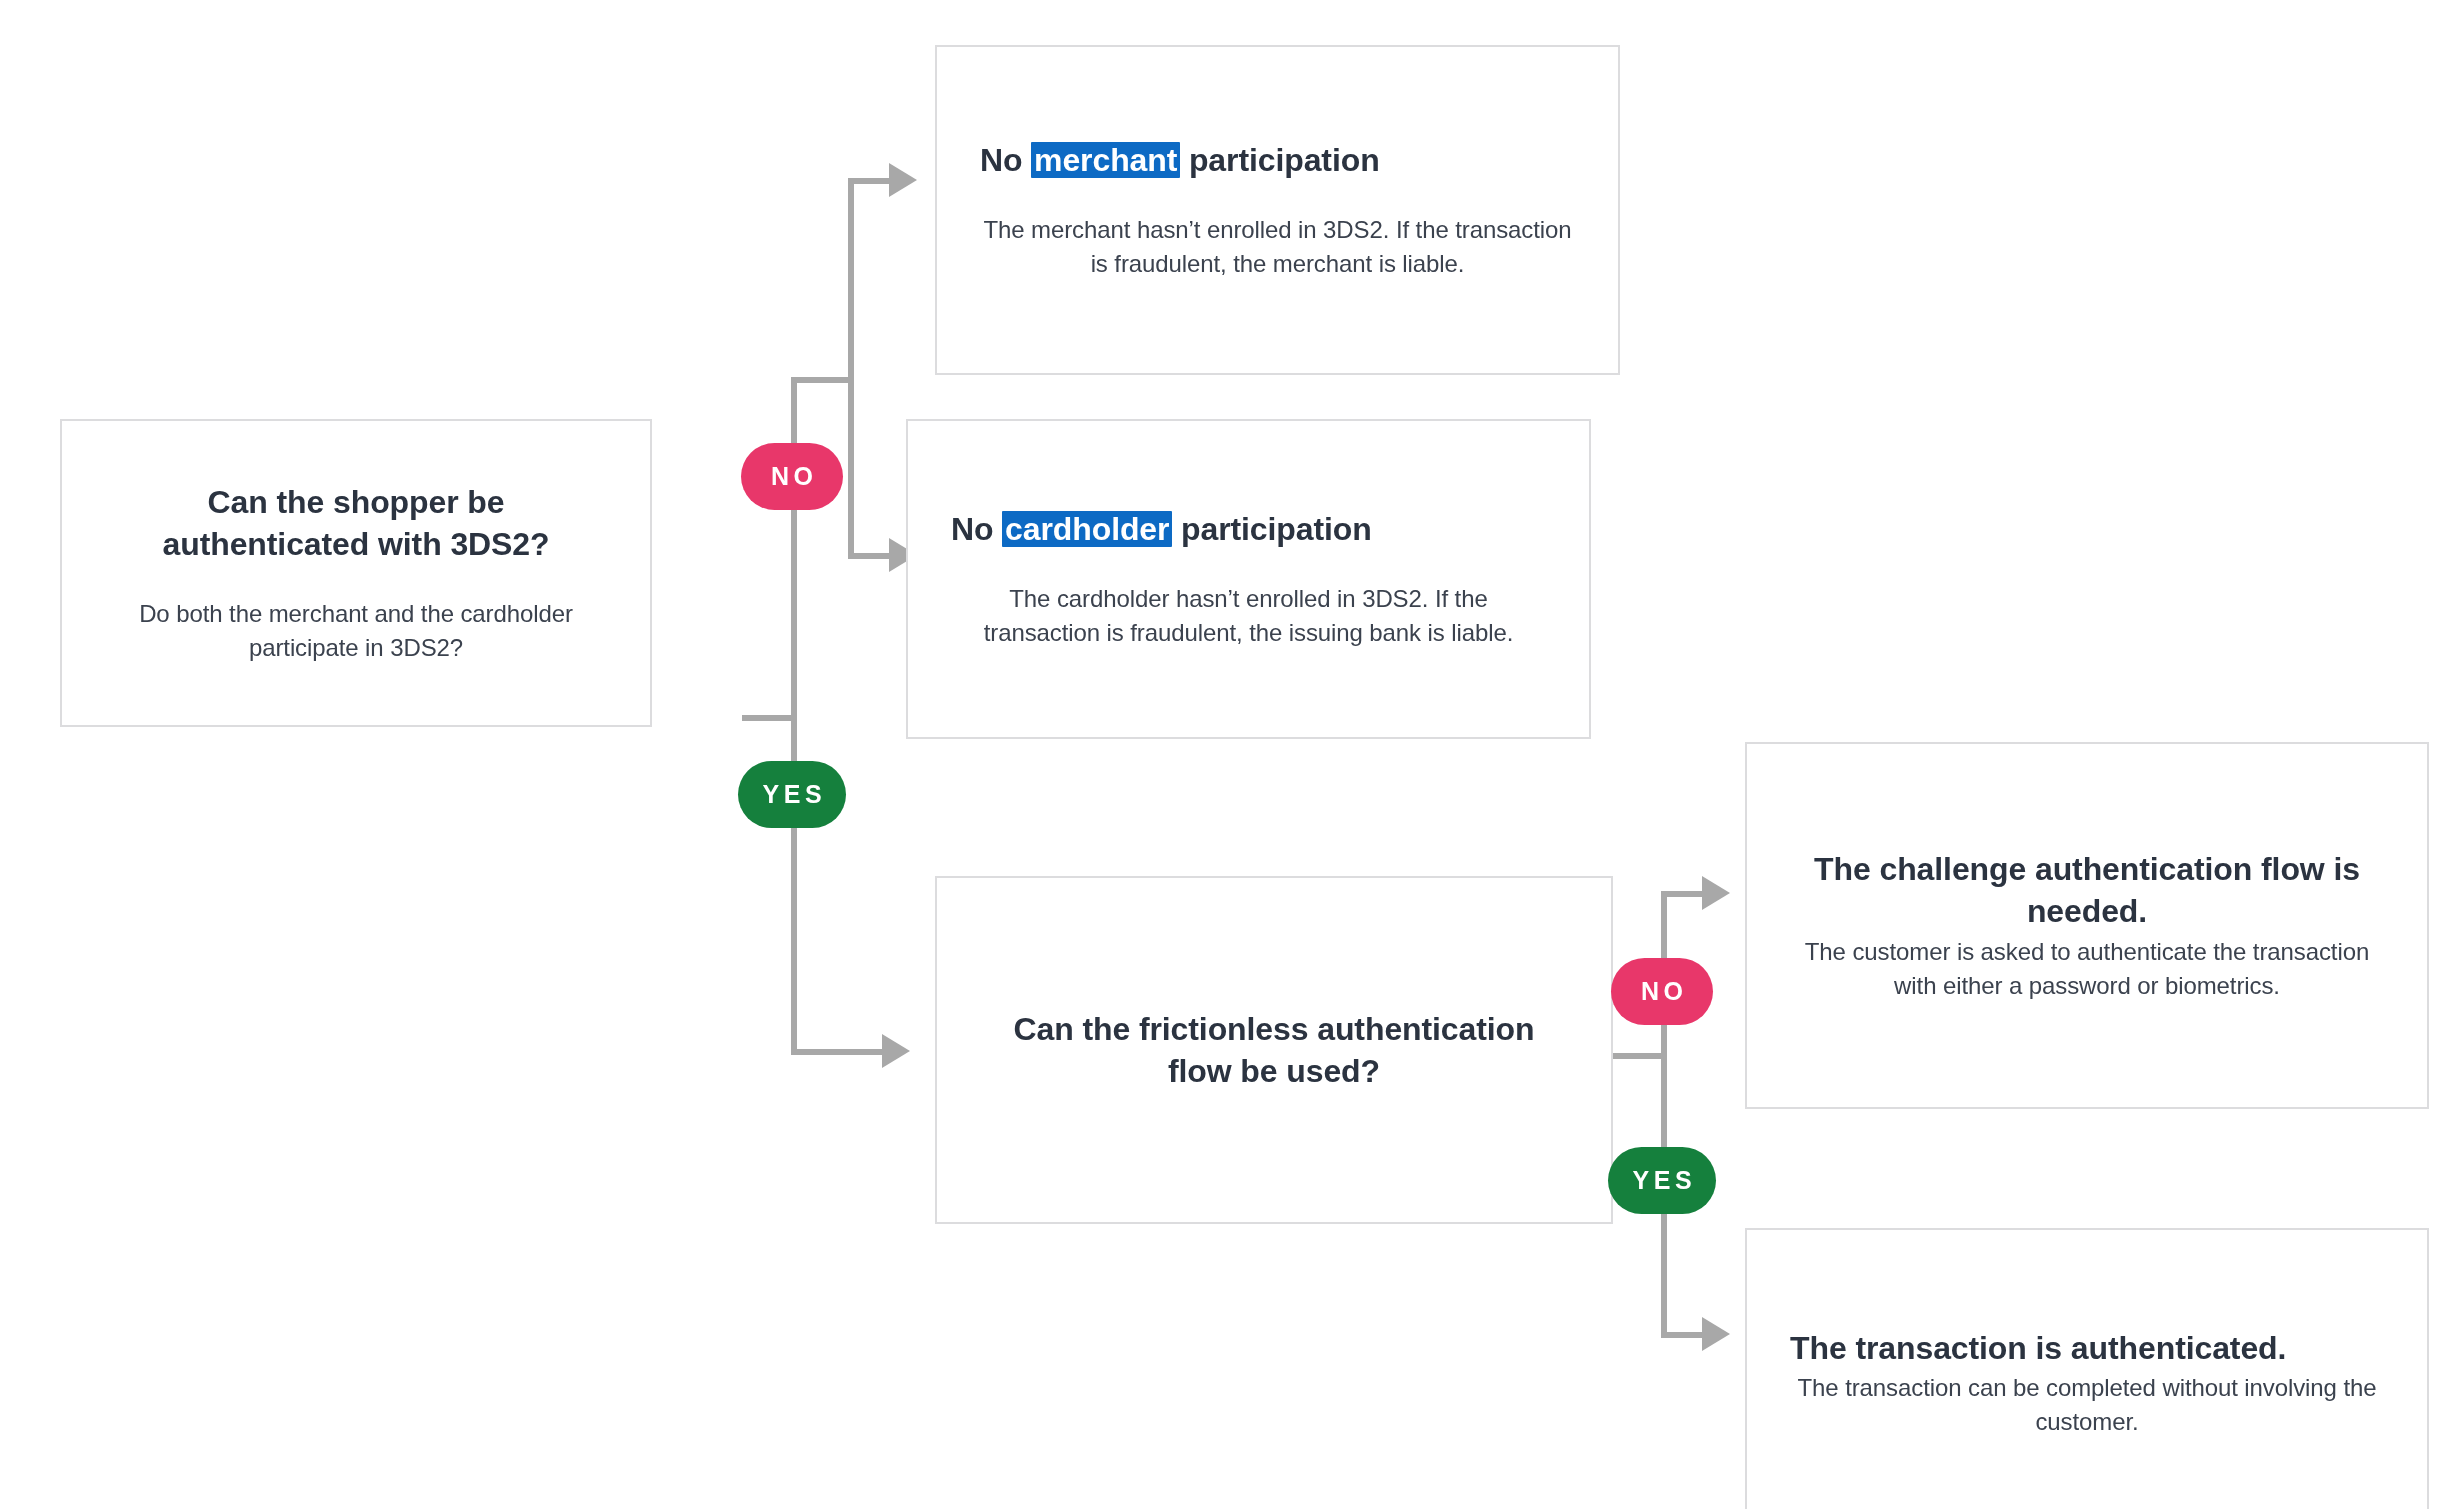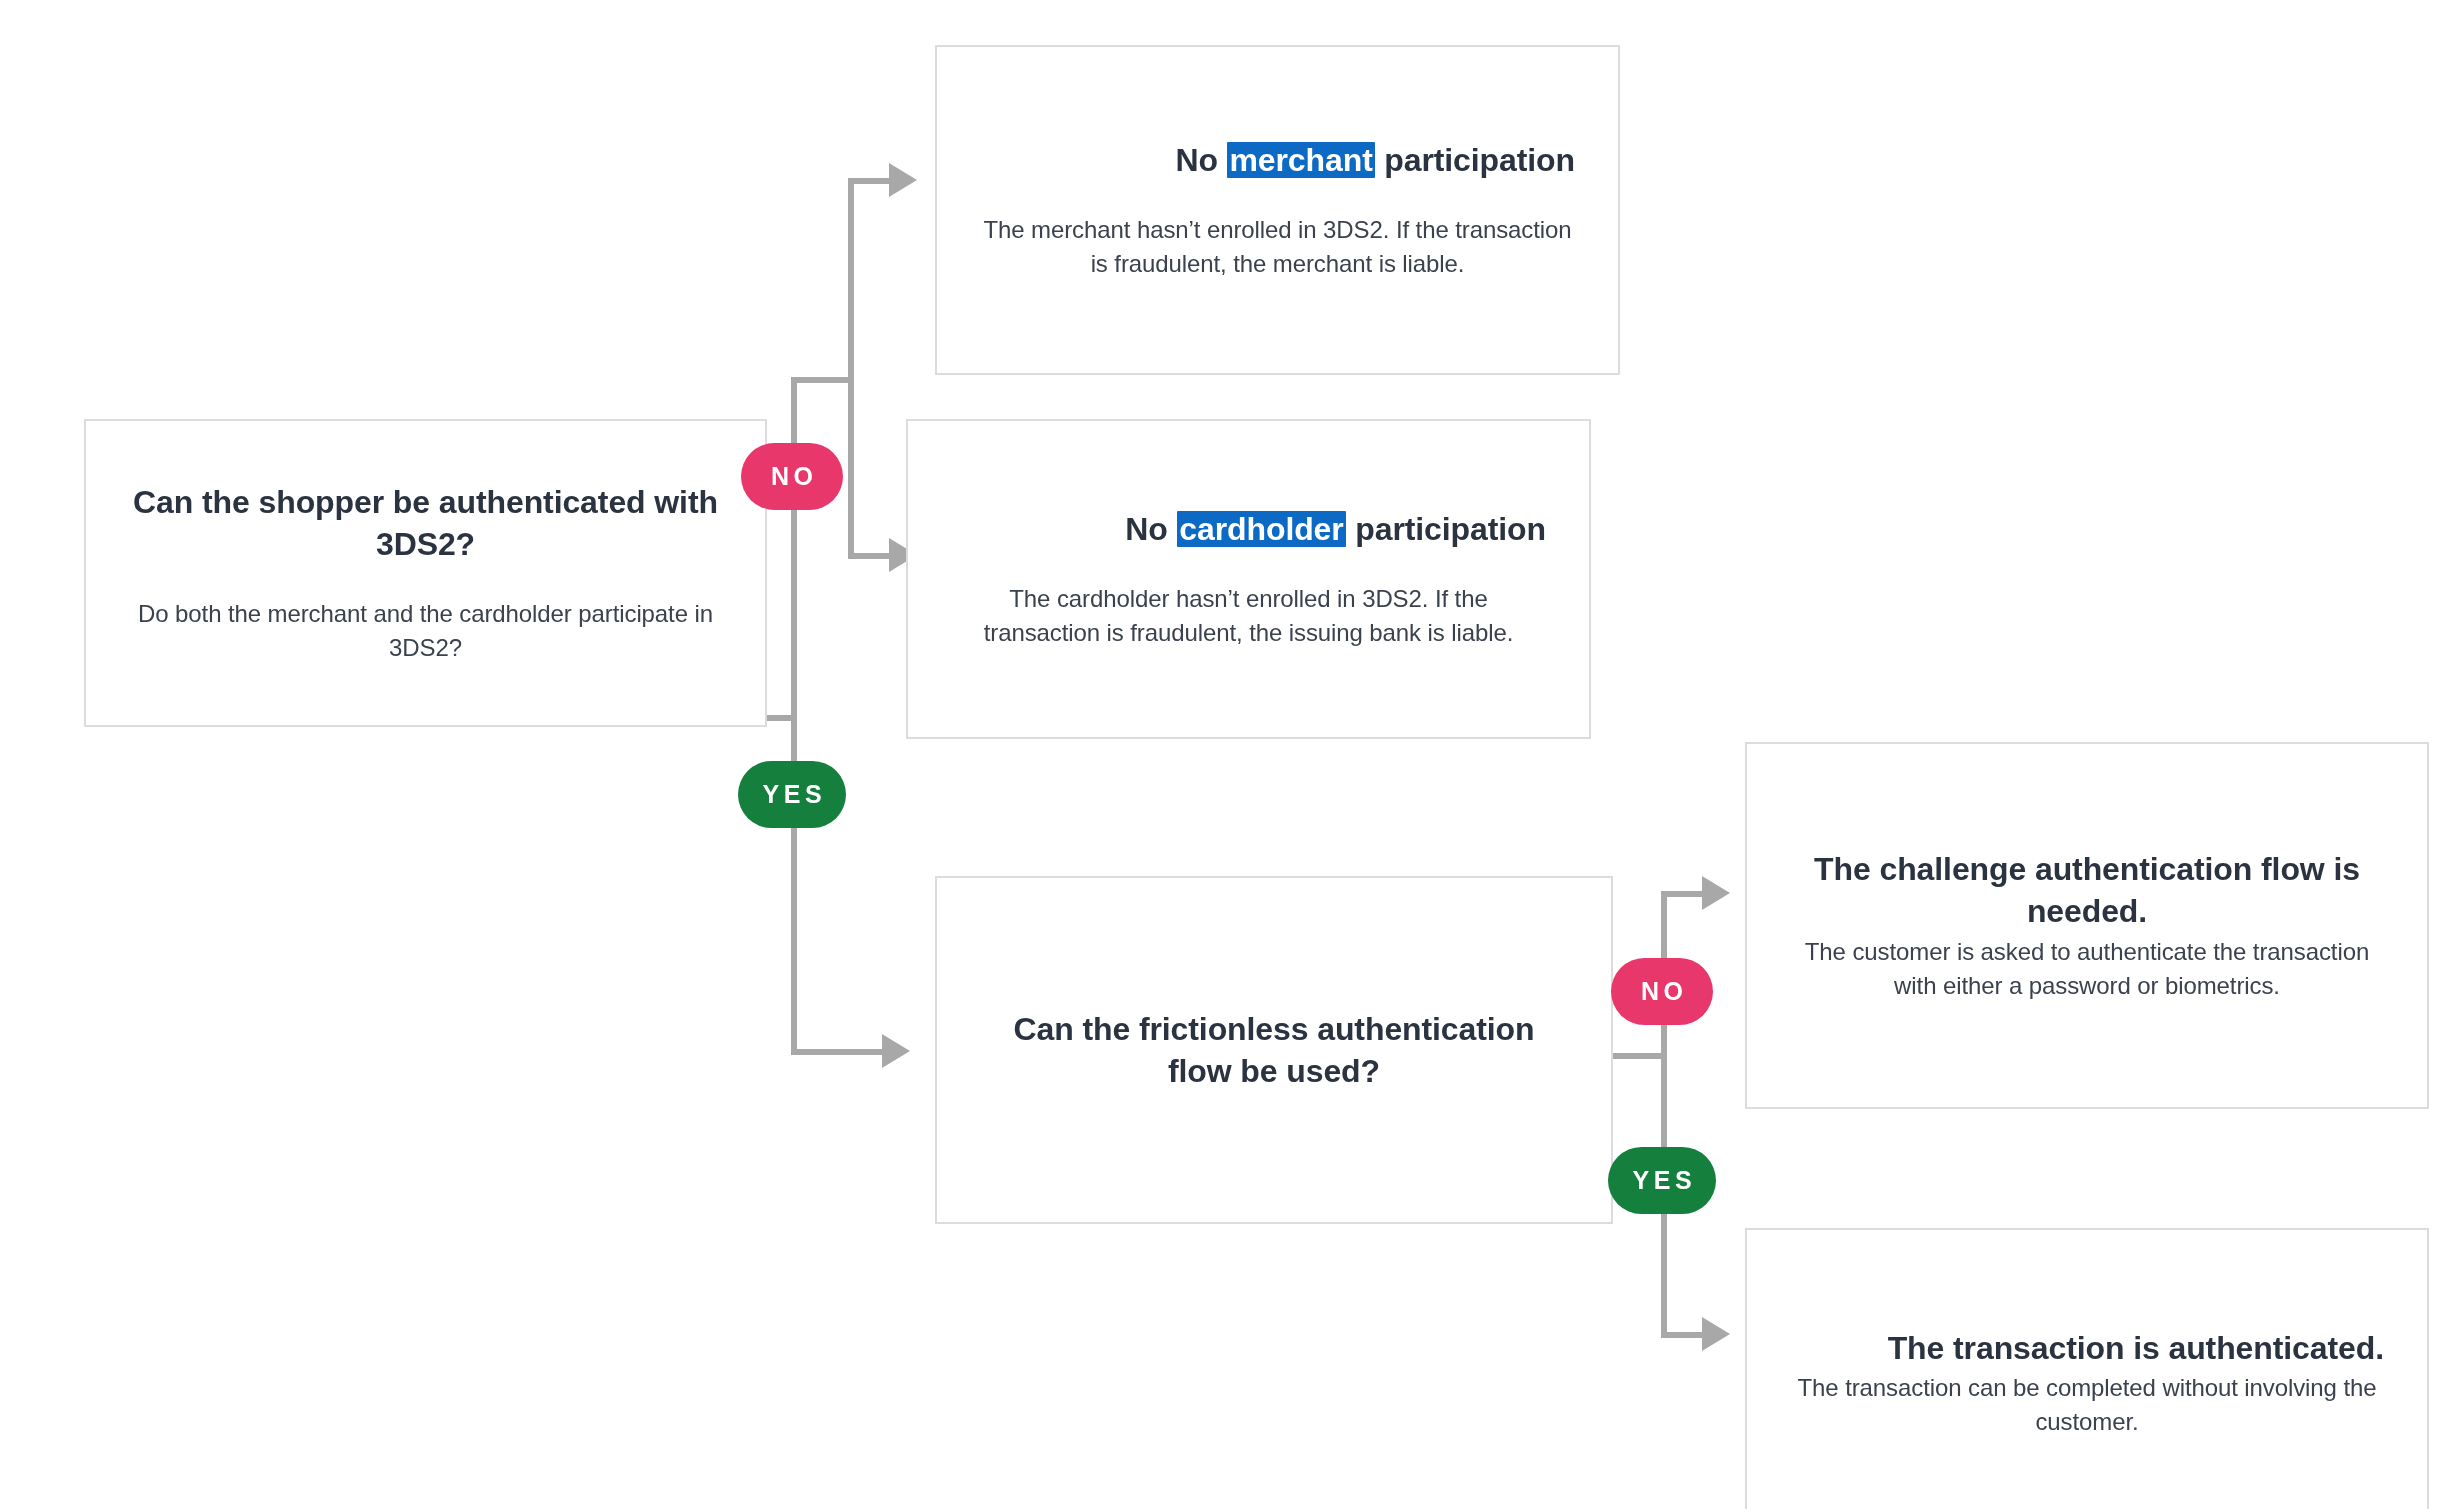--- a/index.html
+++ b/index.html
@@ -22,21 +22,21 @@
   }
 
   
   .node {
     position: absolute;
     box-sizing: border-box;
     background: #ffffff;
     border: 2.8px solid #dcdcde;
     display: flex;
     flex-direction: column;
-    align-items: flex-end;
+    align-items: flex-start;
     justify-content: center;
     text-align: center;
     padding: 0 43px;
   }
   .node .title {
     color: #2b3340;
     font-weight: bold;
     font-size: 32px;
     line-height: 1.32;
     letter-spacing: -0.1px;
@@ -134,21 +134,21 @@
   <div class="arrowhead" style="left:1702px; top:1317px;"></div>
 
   <div class="pill no" style="left:741px; top:443px; width:102px;">NO</div>
 
   <div class="pill yes" style="left:738px; top:761px; width:108px;">YES</div>
 
   <div class="pill no" style="left:1611px; top:958px; width:102px;">NO</div>
 
   <div class="pill yes" style="left:1608px; top:1147px; width:108px;">YES</div>
 
-  <div class="node" style="left:60px; top:419px; width:683px; height:308px;margin-left:24px;">
+  <div class="node" style="left:60px; top:419px; width:592px; height:308px;">
     <p class="title">Can the shopper be authenticated with 3DS2?</p>
     <p class="body">Do both the merchant and the cardholder participate in 3DS2?</p>
   </div>
 
   <div class="node" style="left:935px; top:45px; width:685px; height:330px;">
     <p class="title">
       <span>No </span><span class="hl">merchant</span><span> participation</span>
     </p>
     <p class="body">The merchant hasn’t enrolled in 3DS2. If the transaction is fraudulent, the merchant is liable.</p>
   </div>

